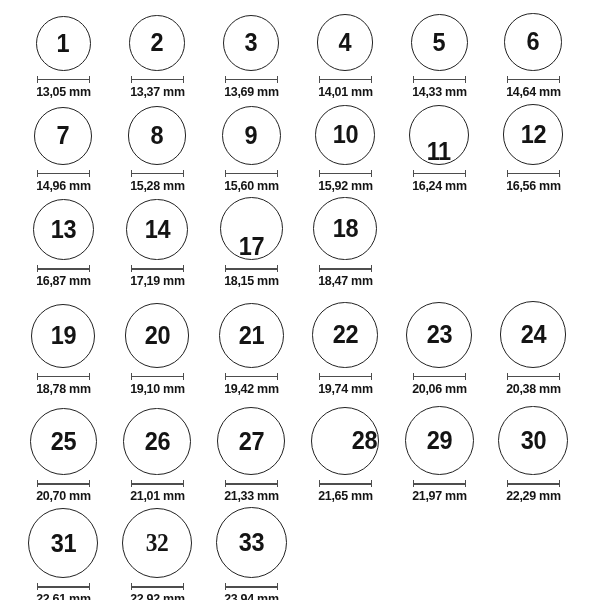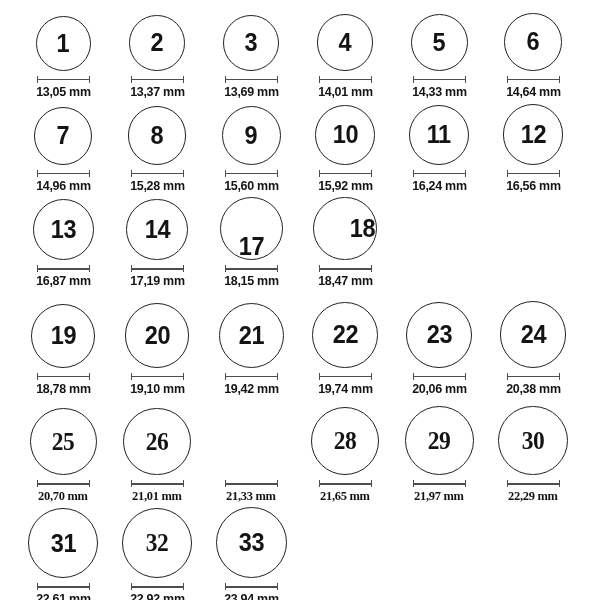--- a/index.html
+++ b/index.html
@@ -24,21 +24,21 @@
   }
   .row {
     display: flex;
     align-items: flex-end;
     justify-content: flex-start;
   }
   .row:nth-child(1) { margin-bottom: 5.5px; }
   .row:nth-child(2) { margin-bottom: 4px; }
   .row:nth-child(3) { margin-bottom: 13px; }
   .row:nth-child(4) { margin-bottom: 10px; }
-  .row:nth-child(5) { margin-bottom: 4px; font-family: Liberation Serif, serif; }
+  .row:nth-child(5) { margin-bottom: 4px; }
   .item {
     flex: 0 0 94px;
     width: 94px;
     display: flex;
     flex-direction: column;
     align-items: center;
   }
   .circle {
     border: 1.5px solid var(--stroke);
     border-radius: 50%;
@@ -163,21 +163,21 @@
 
   <div class="item">
     <div class="circle" style="width: 59.5px; height: 59.5px;">
       <span class="num">10</span>
     </div>
     <div class="ruler"></div>
     <div class="label">15,92 mm</div>
   </div>
 
   <div class="item">
-    <div class="circle" style="width: 60px; height: 60px;">
+    <div class="circle" style="width: 60px; height: 60px; align-items: flex-end;">
       <span class="num">11</span>
     </div>
     <div class="ruler"></div>
     <div class="label">16,24 mm</div>
   </div>
 
   <div class="item">
     <div class="circle" style="width: 60.5px; height: 60.5px;">
       <span class="num">12</span>
     </div>
@@ -206,21 +206,21 @@
 
   <div class="item">
     <div class="circle" style="width: 63px; height: 63px; align-items: flex-end;">
       <span class="num">17</span>
     </div>
     <div class="ruler"></div>
     <div class="label">18,15 mm</div>
   </div>
 
   <div class="item">
-    <div class="circle" style="width: 63.5px; height: 63.5px; justify-content: flex-end;">
+    <div class="circle" style="width: 63.5px; height: 63.5px;">
       <span class="num">18</span>
     </div>
     <div class="ruler"></div>
     <div class="label">18,47 mm</div>
   </div>
 </div>
     <div class="row">
   <div class="item">
     <div class="circle" style="width: 64px; height: 64px;">
       <span class="num">19</span>
@@ -280,26 +280,29 @@
 
   <div class="item">
     <div class="circle" style="width: 67.5px; height: 67.5px;">
       <span class="num">26</span>
     </div>
     <div class="ruler"></div>
     <div class="label">21,01 mm</div>
   </div>
 
   <div class="item">
+    <div class="circle" style="width: 68px; height: 68px;">
+      <span class="num">27</span>
+    </div>
     <div class="ruler"></div>
     <div class="label">21,33 mm</div>
   </div>
 
   <div class="item">
-    <div class="circle" style="width: 68.5px; height: 68.5px;">
+    <div class="circle" style="width: 68.5px; height: 68.5px; justify-content: flex-end;">
       <span class="num">28</span>
     </div>
     <div class="ruler"></div>
     <div class="label">21,65 mm</div>
   </div>
 
   <div class="item">
     <div class="circle" style="width: 69px; height: 69px;">
       <span class="num">29</span>
     </div>

